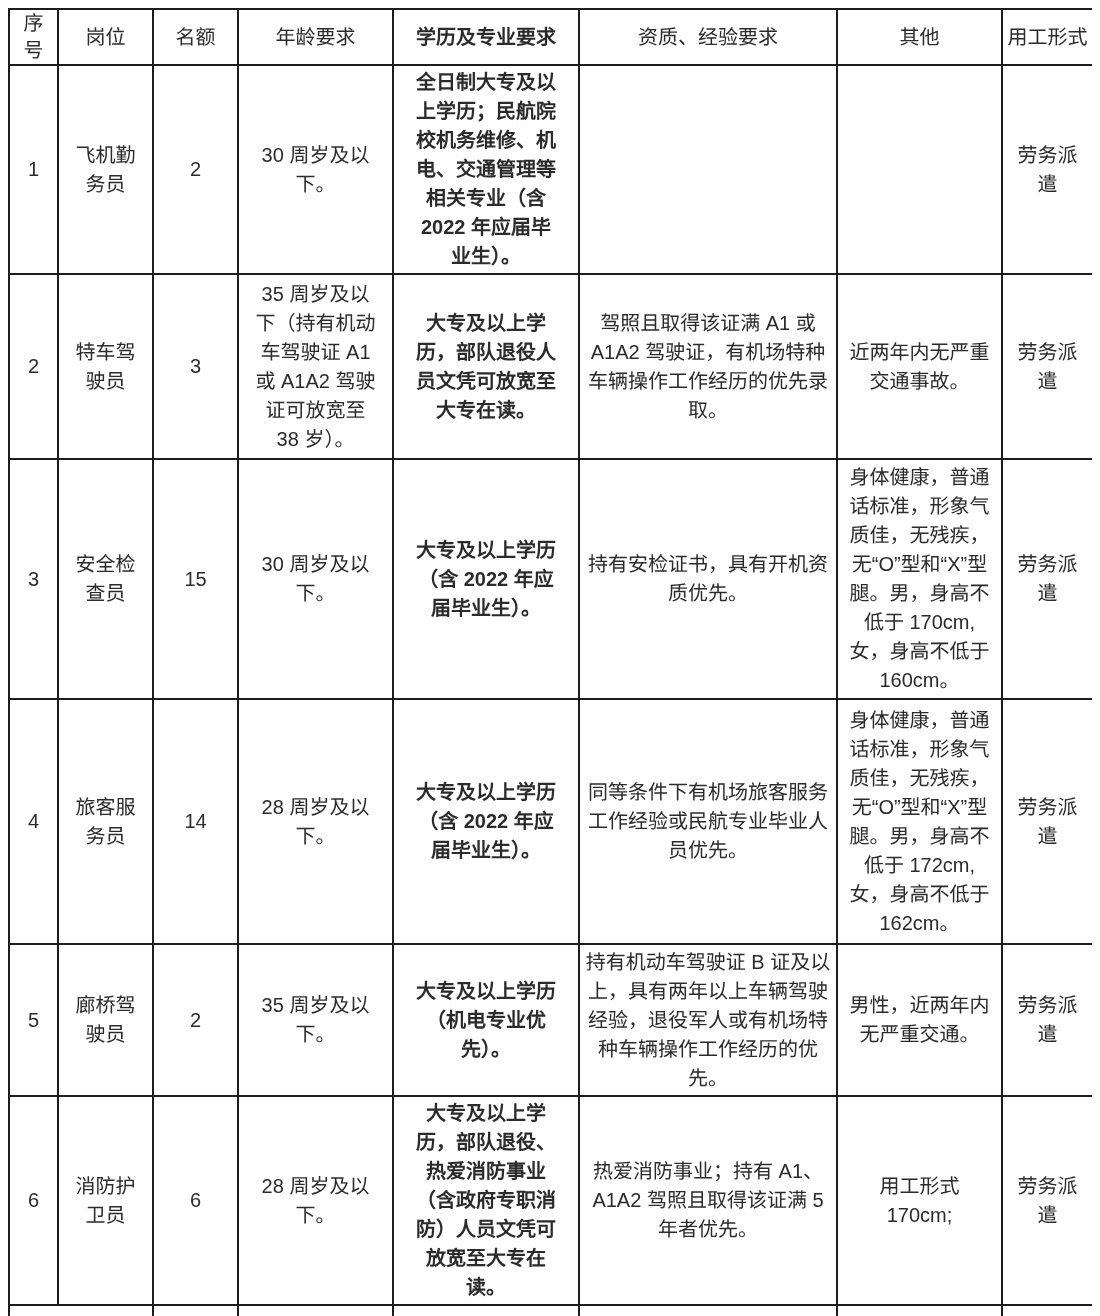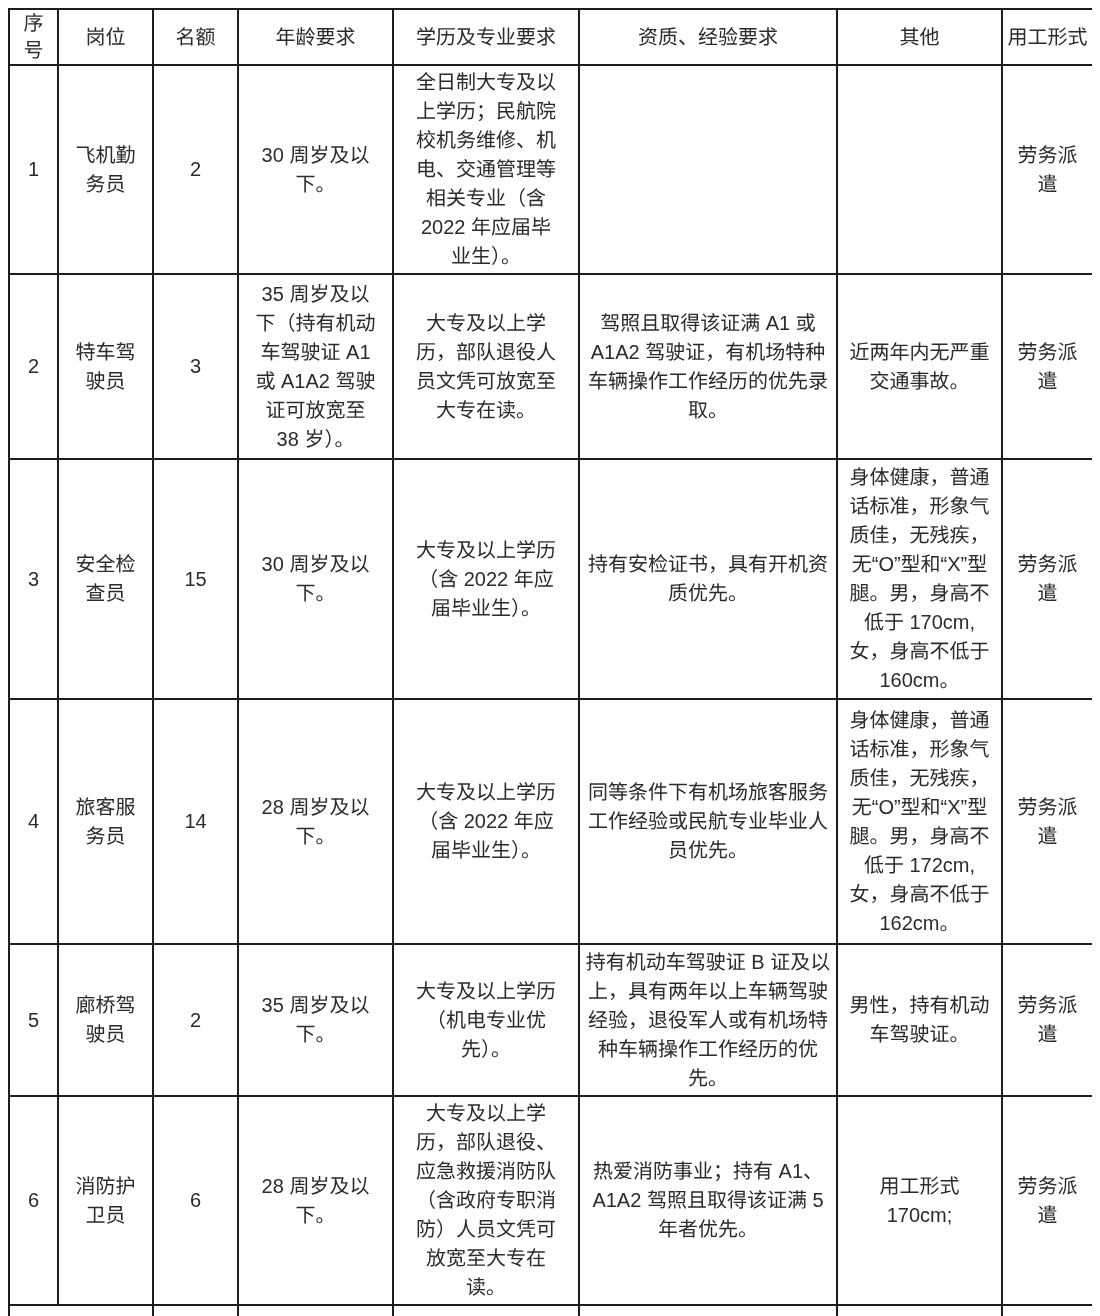--- a/index.html
+++ b/index.html
@@ -35,21 +35,21 @@
   col.col-2 { width: 95px; }
   col.col-3 { width: 85px; }
   col.col-4 { width: 155px; }
   col.col-5 { width: 186px; }
   col.col-6 { width: 258px; }
   col.col-7 { width: 165px; }
   col.col-8 { width: 91px; }
 
   .c-pos { white-space: pre-line; padding: 2px 10px; margin-left: 12px; }
   .c-age { padding: 2px 16px; }
-  .c-edu { padding: 2px 22px; }
+  .c-edu { padding: 2px 22px; font-weight: bold; }
   .c-qual { padding: 2px 5px; }
   .c-other { padding: 2px 11px; margin-left: 32px; }
 
   thead tr { height: 56px; }
   tbody tr:nth-child(1) { height: 176px; }
   tbody tr:nth-child(2) { height: 185px; }
   tbody tr:nth-child(3) { height: 240px; }
   tbody tr:nth-child(4) { height: 245px; }
   tbody tr:nth-child(5) { height: 152px; }
   tbody tr:nth-child(6) { height: 186px; }
@@ -127,30 +127,30 @@
         <td class="c-emp">劳务派遣</td>
       </tr>
       <tr>
         <td class="c-no">5</td>
         <td class="c-pos">廊桥驾
 驶员</td>
         <td class="c-quota">2</td>
         <td class="c-age">35 周岁及以下。</td>
         <td class="c-edu">大专及以上学历（机电专业优先）。</td>
         <td class="c-qual">持有机动车驾驶证 B 证及以上，具有两年以上车辆驾驶经验，退役军人或有机场特种车辆操作工作经历的优先。</td>
-        <td class="c-other">男性，持有机动车驾驶证。</td>
+        <td class="c-other">男性，近两年内无严重交通。</td>
         <td class="c-emp">劳务派遣</td>
       </tr>
       <tr>
         <td class="c-no">6</td>
         <td class="c-pos">消防护
 卫员</td>
         <td class="c-quota">6</td>
         <td class="c-age">28 周岁及以下。</td>
-        <td class="c-edu">大专及以上学历，部队退役、应急救援消防队（含政府专职消防）人员文凭可放宽至大专在读。</td>
+        <td class="c-edu">大专及以上学历，部队退役、热爱消防事业（含政府专职消防）人员文凭可放宽至大专在读。</td>
         <td class="c-qual">热爱消防事业；持有 A1、A1A2 驾照且取得该证满 5 年者优先。</td>
         <td class="c-other">用工形式 170cm;</td>
         <td class="c-emp">劳务派遣</td>
       </tr>
     </tbody>
   <tfoot>
       <tr>
         <td colspan="2">合计</td>
         <td class="c-quota">32</td>
         <td class="c-age"></td>

